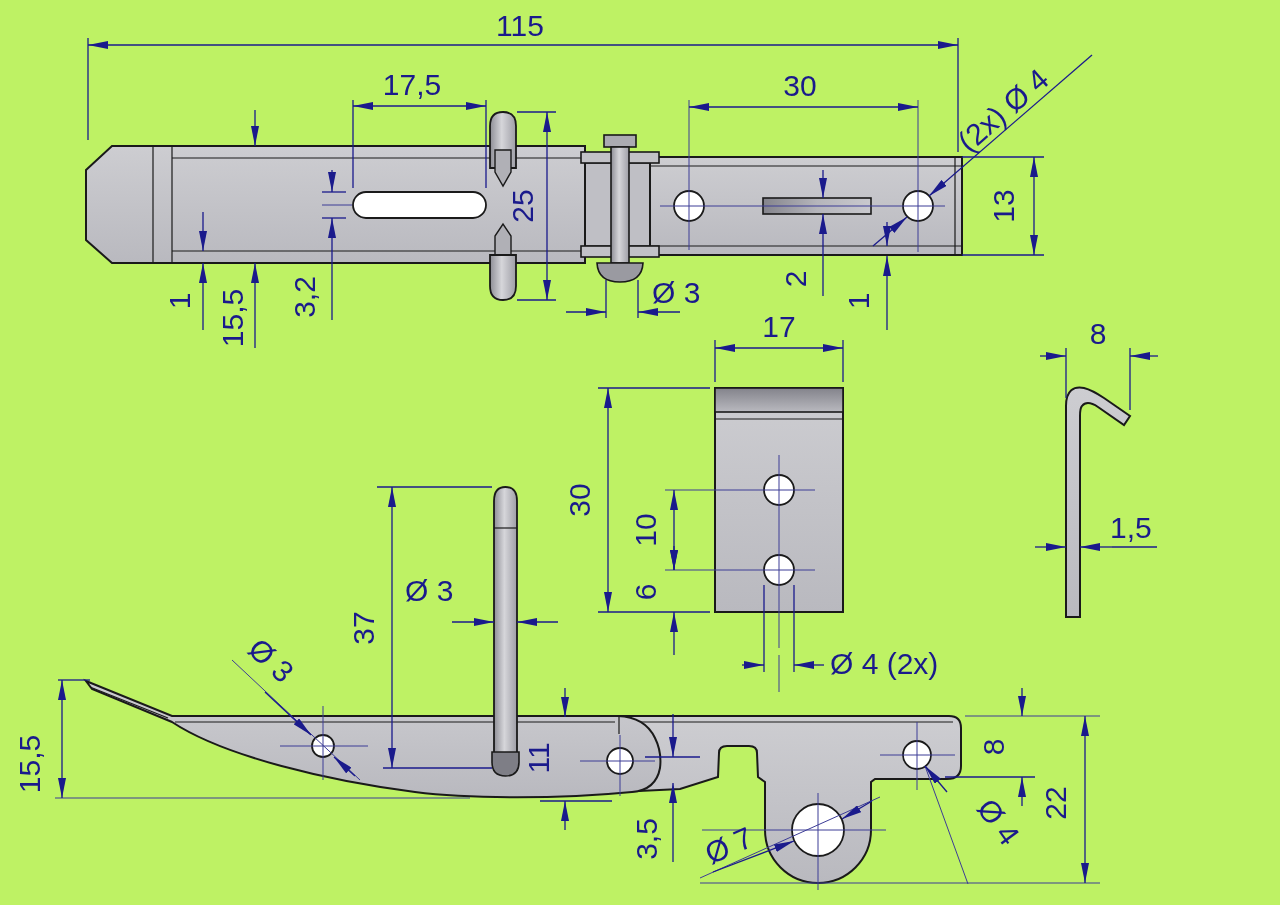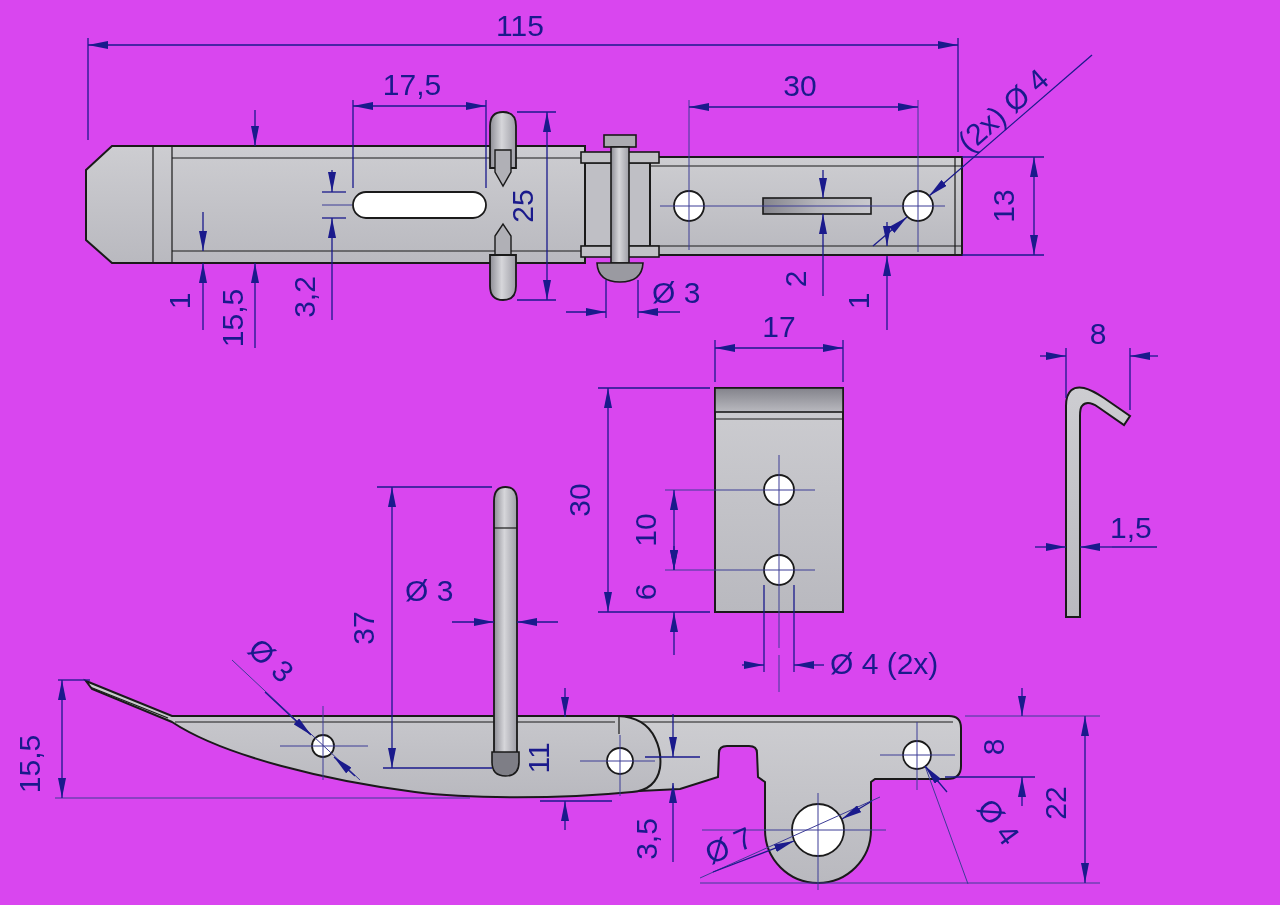--- a/index.html
+++ b/index.html
@@ -1,16 +1,16 @@
 <!DOCTYPE html>
 <html><head>
 <meta charset="utf-8">
 <style>
   html,body{margin:0;padding:0;background:#ffffff;}
-  .stage{position:relative;width:1280px;height:905px;background:#d946ef;font-family:"Liberation Sans",sans-serif;}
+  .stage{position:relative;width:1280px;height:905px;background:#bef264;font-family:"Liberation Sans",sans-serif;}
   svg{display:block;}
   text{font-family:"Liberation Sans",sans-serif;font-size:30px;fill:#1A1A8C;}
   .thin{stroke:#1a1a1a;stroke-width:1.2;fill:none;}
   .dim{stroke:#1A1A8C;stroke-width:1.3;fill:none;}
   .cl{stroke:#3C3C96;stroke-width:1;fill:none;}
 </style>
 </head>
 <body>
 
 <div class="stage">

